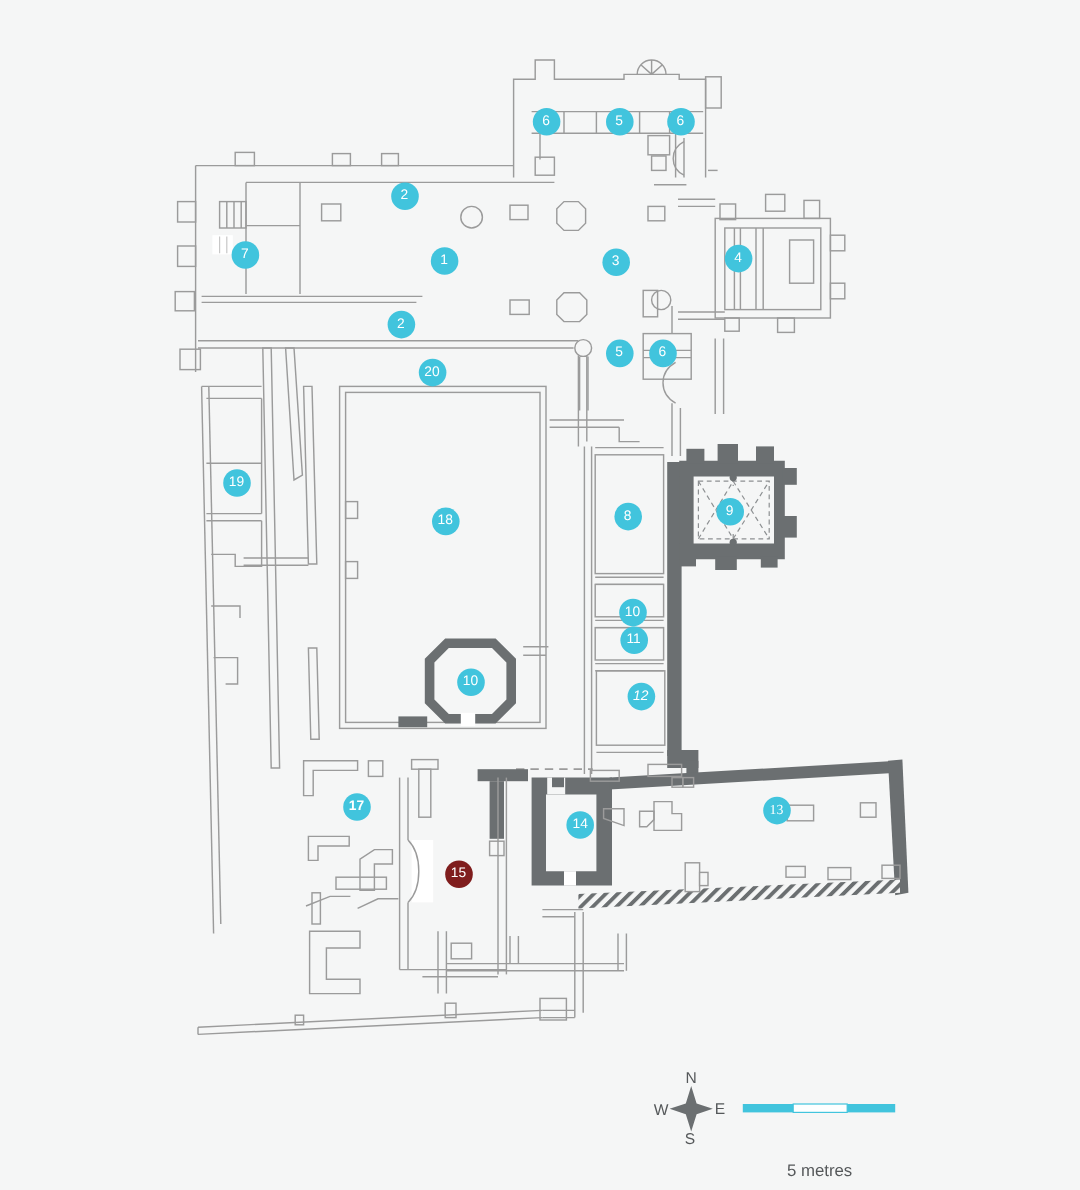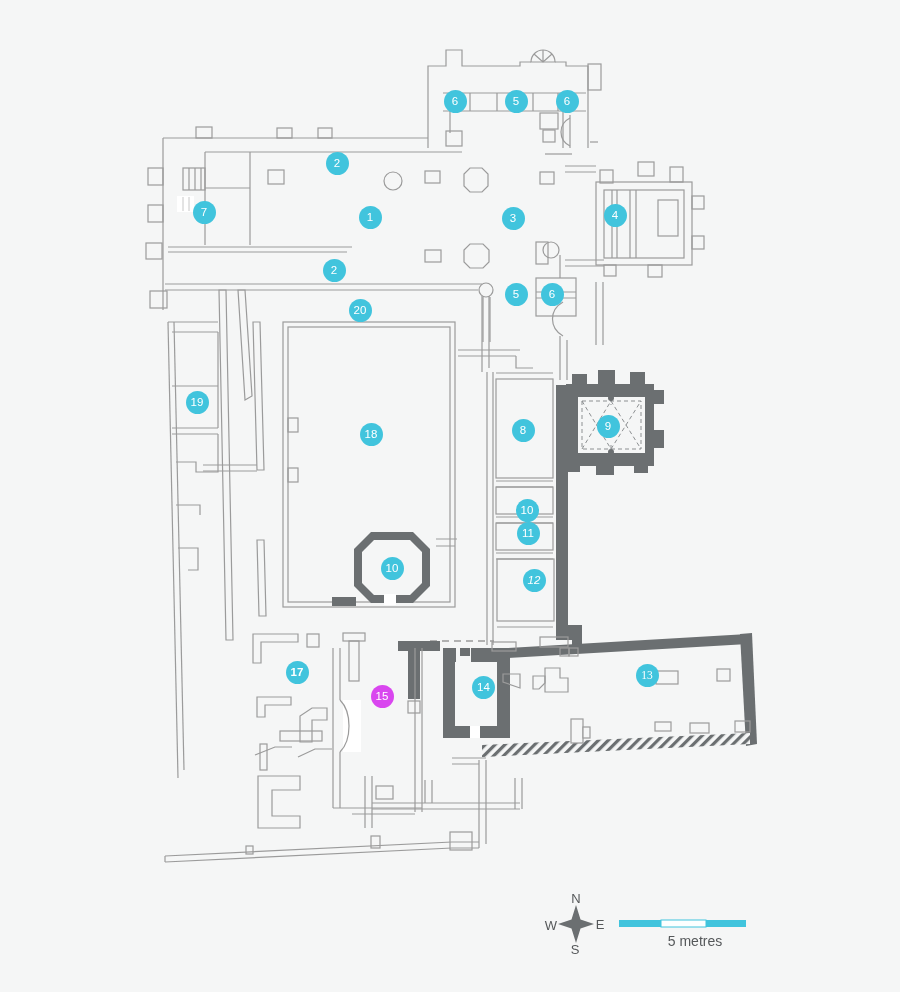--- a/index.html
+++ b/index.html
@@ -276,21 +276,21 @@
       <rect x="661" y="920" width="45" height="7" fill="#fdffff" stroke="#41c4dd" stroke-width="1"></rect>
       <rect x="706" y="920" width="40" height="7" fill="#41c4dd"></rect>
     </g>
   </svg>
 
   <div class="maplabel" style="left:576px;top:898px;">N</div>
   <div class="maplabel" style="left:600px;top:924px;">E</div>
   <div class="maplabel" style="left:575px;top:949px;">S</div>
   <div class="maplabel" style="left:551px;top:925px;">W</div>
 
-  <div class="scalelabel" style="left:683px;top:941px;margin-left:12px;">5 metres</div>
+  <div class="scalelabel" style="left:683px;top:975px;">5 metres</div>
 
   <div style="position:absolute;left:0;top:0;width:100%;height:100%;">
       <div class="marker" style="left: 455px; top: 101px; background: rgb(65, 196, 221); color: rgb(255, 255, 255);">6</div>
       <div class="marker" style="left: 516px; top: 101px; background: rgb(65, 196, 221); color: rgb(255, 255, 255);">5</div>
       <div class="marker" style="left: 567px; top: 101px; background: rgb(65, 196, 221); color: rgb(255, 255, 255);">6</div>
       <div class="marker" style="left: 337px; top: 163px; background: rgb(65, 196, 221); color: rgb(255, 255, 255);">2</div>
       <div class="marker" style="left: 204px; top: 212px; background: rgb(65, 196, 221); color: rgb(255, 255, 255);">7</div>
       <div class="marker" style="left: 370px; top: 217px; background: rgb(65, 196, 221); color: rgb(255, 255, 255);">1</div>
       <div class="marker" style="left: 513px; top: 218px; background: rgb(65, 196, 221); color: rgb(255, 255, 255);">3</div>
       <div class="marker" style="left: 615px; top: 215px; background: rgb(65, 196, 221); color: rgb(255, 255, 255);">4</div>
@@ -302,16 +302,16 @@
       <div class="marker" style="left: 523px; top: 430px; background: rgb(65, 196, 221); color: rgb(255, 255, 255);">8</div>
       <div class="marker" style="left: 608px; top: 426px; background: rgb(65, 196, 221); color: rgb(255, 255, 255);">9</div>
       <div class="marker" style="left: 371px; top: 434px; background: rgb(65, 196, 221); color: rgb(255, 255, 255);">18</div>
       <div class="marker" style="left: 527px; top: 510px; background: rgb(65, 196, 221); color: rgb(255, 255, 255);">10</div>
       <div class="marker" style="left: 528px; top: 533px; background: rgb(65, 196, 221); color: rgb(255, 255, 255);">11</div>
       <div class="marker" style="left: 534px; top: 580px; background: rgb(65, 196, 221); color: rgb(255, 255, 255); font-style: italic;">12</div>
       <div class="marker" style="left: 392px; top: 568px; background: rgb(65, 196, 221); color: rgb(255, 255, 255);">10</div>
       <div class="marker" style="left: 297px; top: 672px; background: rgb(65, 196, 221); color: rgb(255, 255, 255); font-weight: bold;">17</div>
       <div class="marker" style="left: 460px; top: 687px; background: rgb(65, 196, 221); color: rgb(255, 255, 255); margin-left: 12px;">14</div>
       <div class="marker" style="left: 647px; top: 675px; background: rgb(65, 196, 221); color: rgb(255, 255, 255); font-family: Liberation Serif, serif;">13</div>
-      <div class="marker" style="left: 382px; top: 696px; background: #d946ef; color: rgb(255, 255, 255);">15</div>
+      <div class="marker" style="left: 382px; top: 728px; background: #7f1d1d; color: rgb(255, 255, 255);">15</div>
     </div>
 
 </div>
 
 </body></html>

